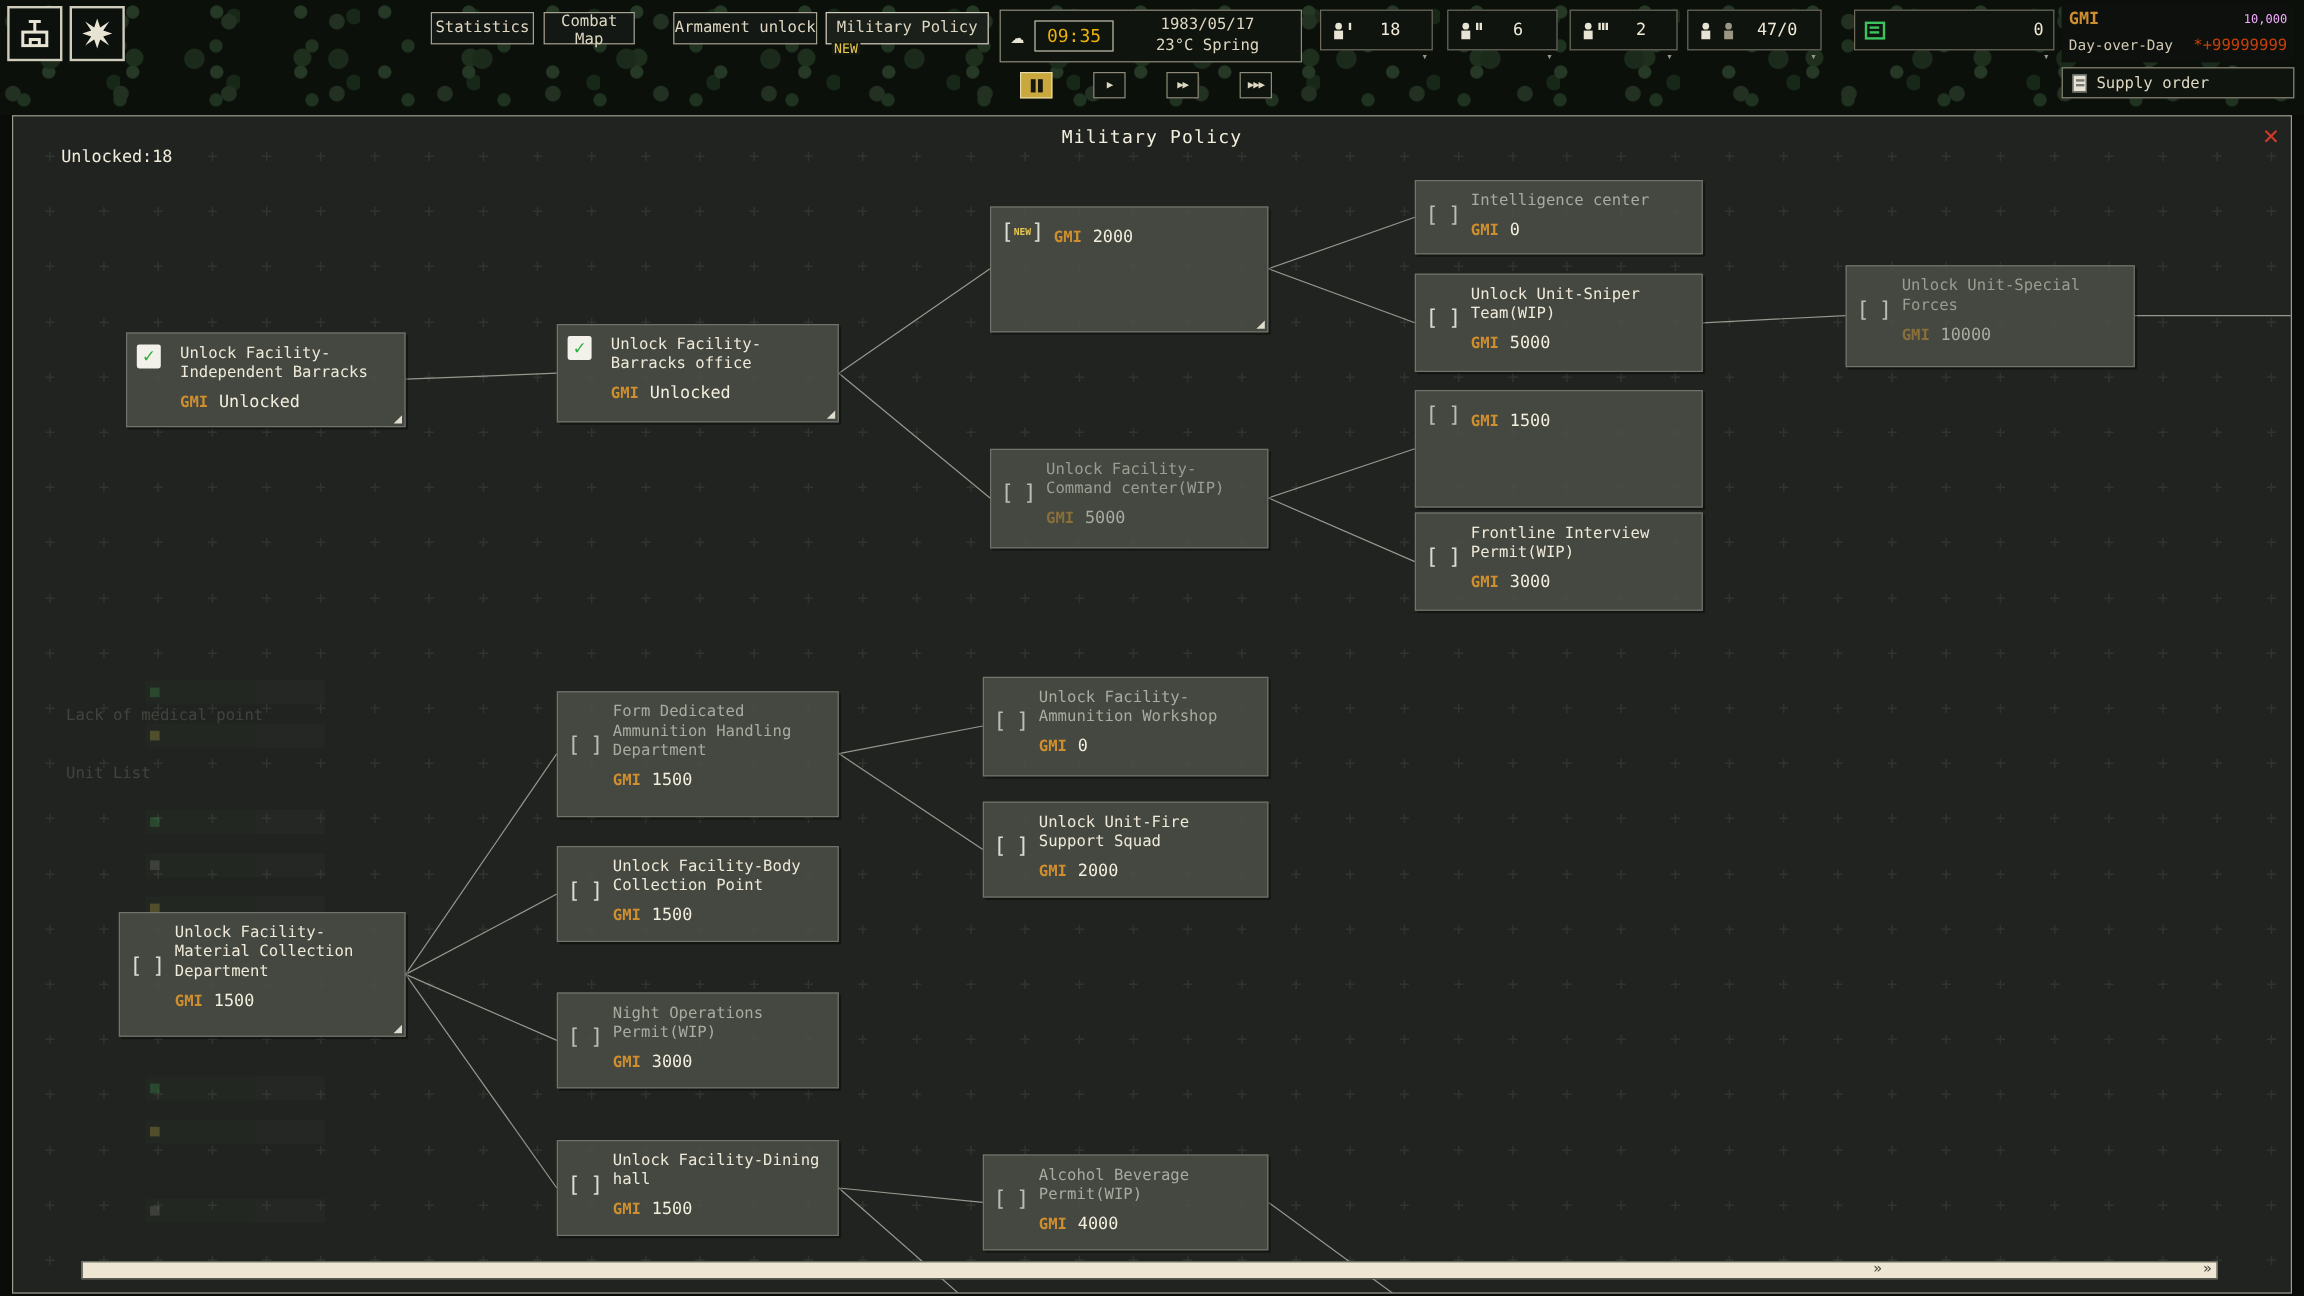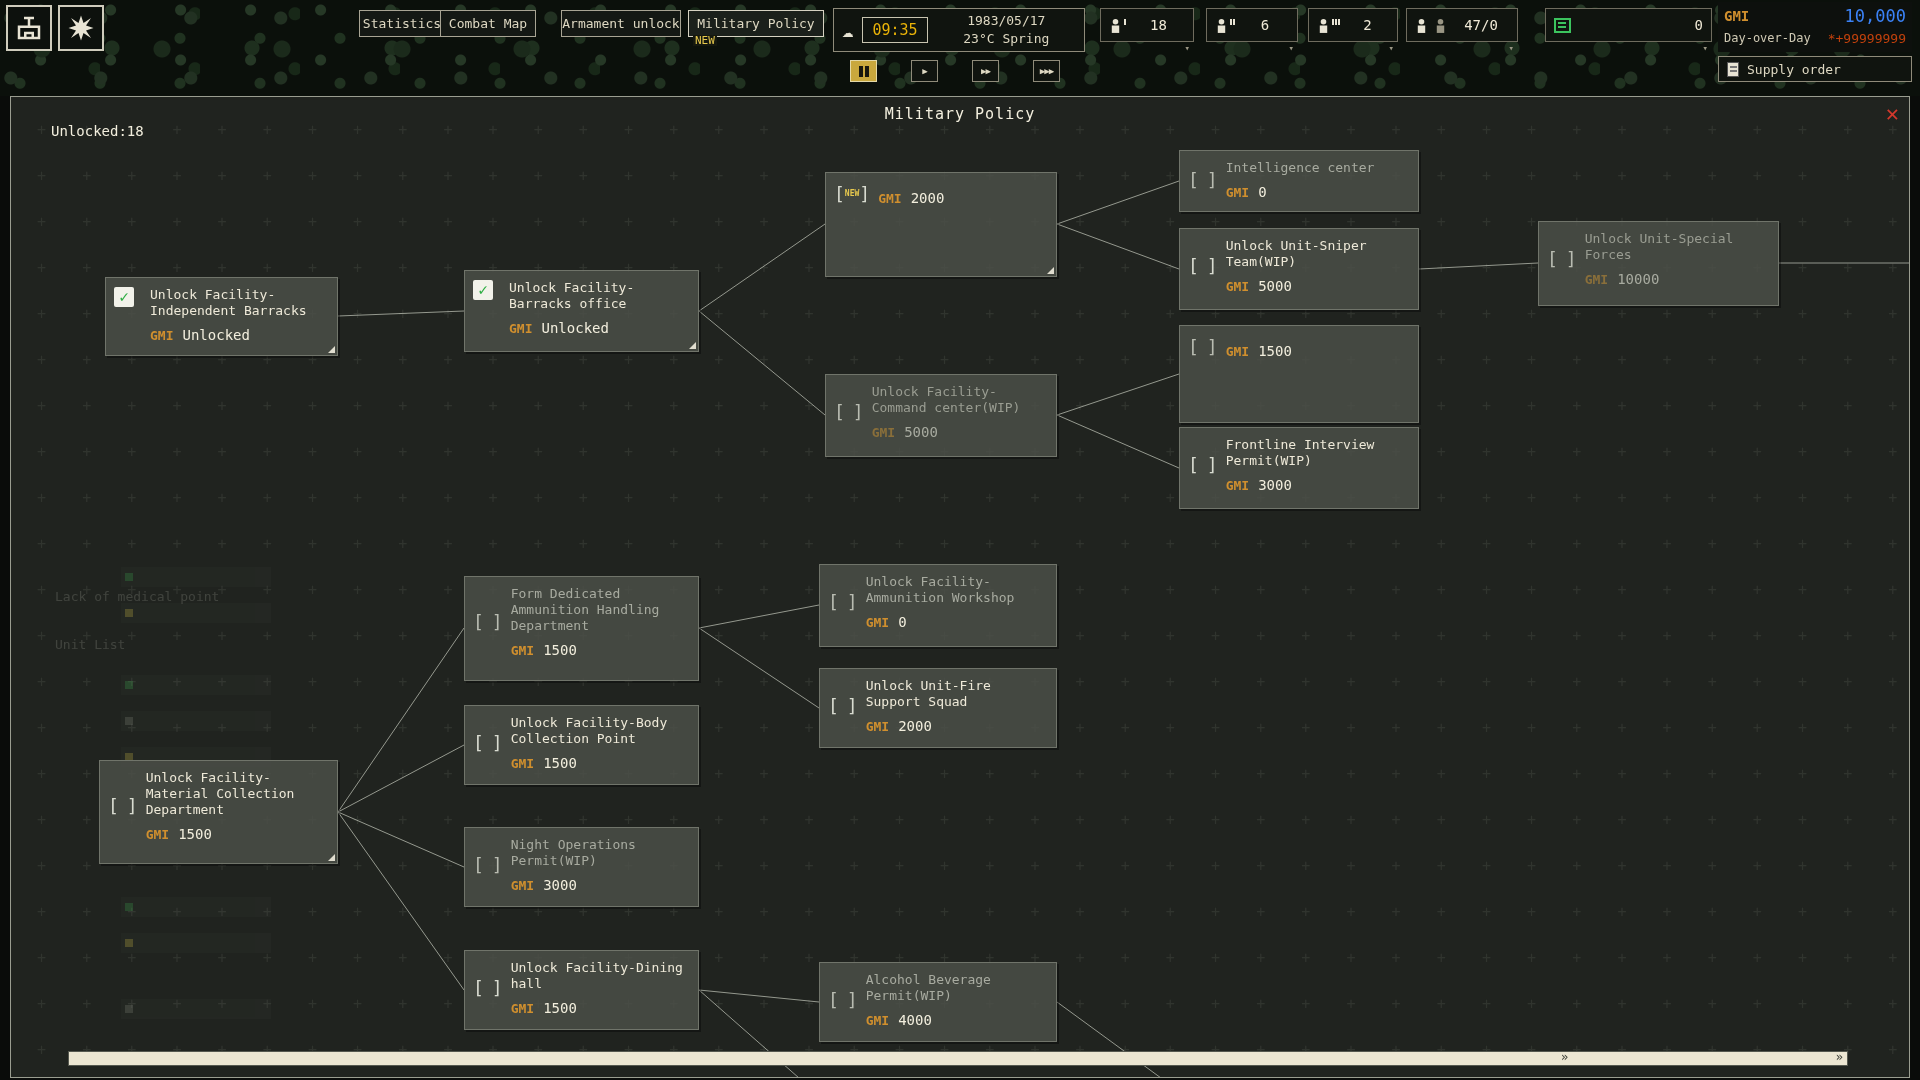--- a/index.html
+++ b/index.html
@@ -63,21 +63,21 @@
   .cnum { flex:1; text-align:center; }
   .counter.wide .cnum { text-align:right; }
   .p-icon { display:inline-flex; align-items:flex-start; }
   .ticks { display:inline-flex; gap:1px; margin-left:2px; margin-top:1px; }
   .ticks i { width:2px; height:6px; background:#e8e4d4; display:block; }
   .board-icon { width:17px; height:15px; border:2px solid #3cc45e; position:relative; }
   .board-icon::before { content:""; position:absolute; left:2px; top:2px; width:8px; height:2px; background:#3cc45e; box-shadow:0 4px 0 #3cc45e; }
   .gmiblock { position:absolute; left:1718px; top:2px; width:194px; height:50px; background:#0d100d; padding:3px 6px; }
   .gmirow { display:flex; justify-content:space-between; align-items:center; height:22px; }
   .gmi-label { color:#d08f2e; font-size:14px; font-weight:bold; }
-  .gmi-amount { color:#3b82f6; font-size:17px; }
+  .gmi-amount { color:#f0abfc; font-size:10px; }
   .dod { color:#cfc9b4; font-size:12px; }
   .dodv { color:#c2410c; font-size:13px; }
   .supply {
     position:absolute; left:1718px; top:56px; width:194px; height:26px;
     background:#10140f; border:1px solid #8f8b7a; color:#ded8c2; font-size:13px;
     display:flex; align-items:center; gap:8px; padding:0 8px; cursor:pointer;
   }
   .doc-icon { width:12px; height:15px; background:#e8e4d4; border:1px solid #555; position:relative; }
   .doc-icon::before { content:""; position:absolute; left:2px; top:3px; width:7px; height:2px; background:#777; box-shadow:0 4px 0 #777; }
 
@@ -154,21 +154,21 @@
           </g>
         </svg>
     </div>
     <div class="tool-btn" style="left:58px">
       <svg viewBox="0 0 24 24" width="30" height="30">
           <path d="M12 2l2 6 6-4-4 6 6 2-6 2 4 6-6-4-2 6-2-6-6 4 4-6-6-2 6-2-4-6 6 4z" fill="#e8e4d4"></path>
         </svg>
     </div>
 
     <button class="nav" style="left:359px;width:86px">Statistics</button>
-    <button class="nav" style="left:440px;width:96px">Combat Map</button>
+    <button class="nav" style="left:453px;width:76px">Combat Map</button>
     <button class="nav" style="left:561px;width:120px">Armament unlock</button>
     <button class="nav active" style="left:688px;width:136px">
       <span>Military Policy</span>
       <span class="newbadge">NEW</span>
     </button>
 
     <div class="clock">
       <span class="weather">☁</span>
       <span class="timebox">09:35</span>
       <div class="datecol">

